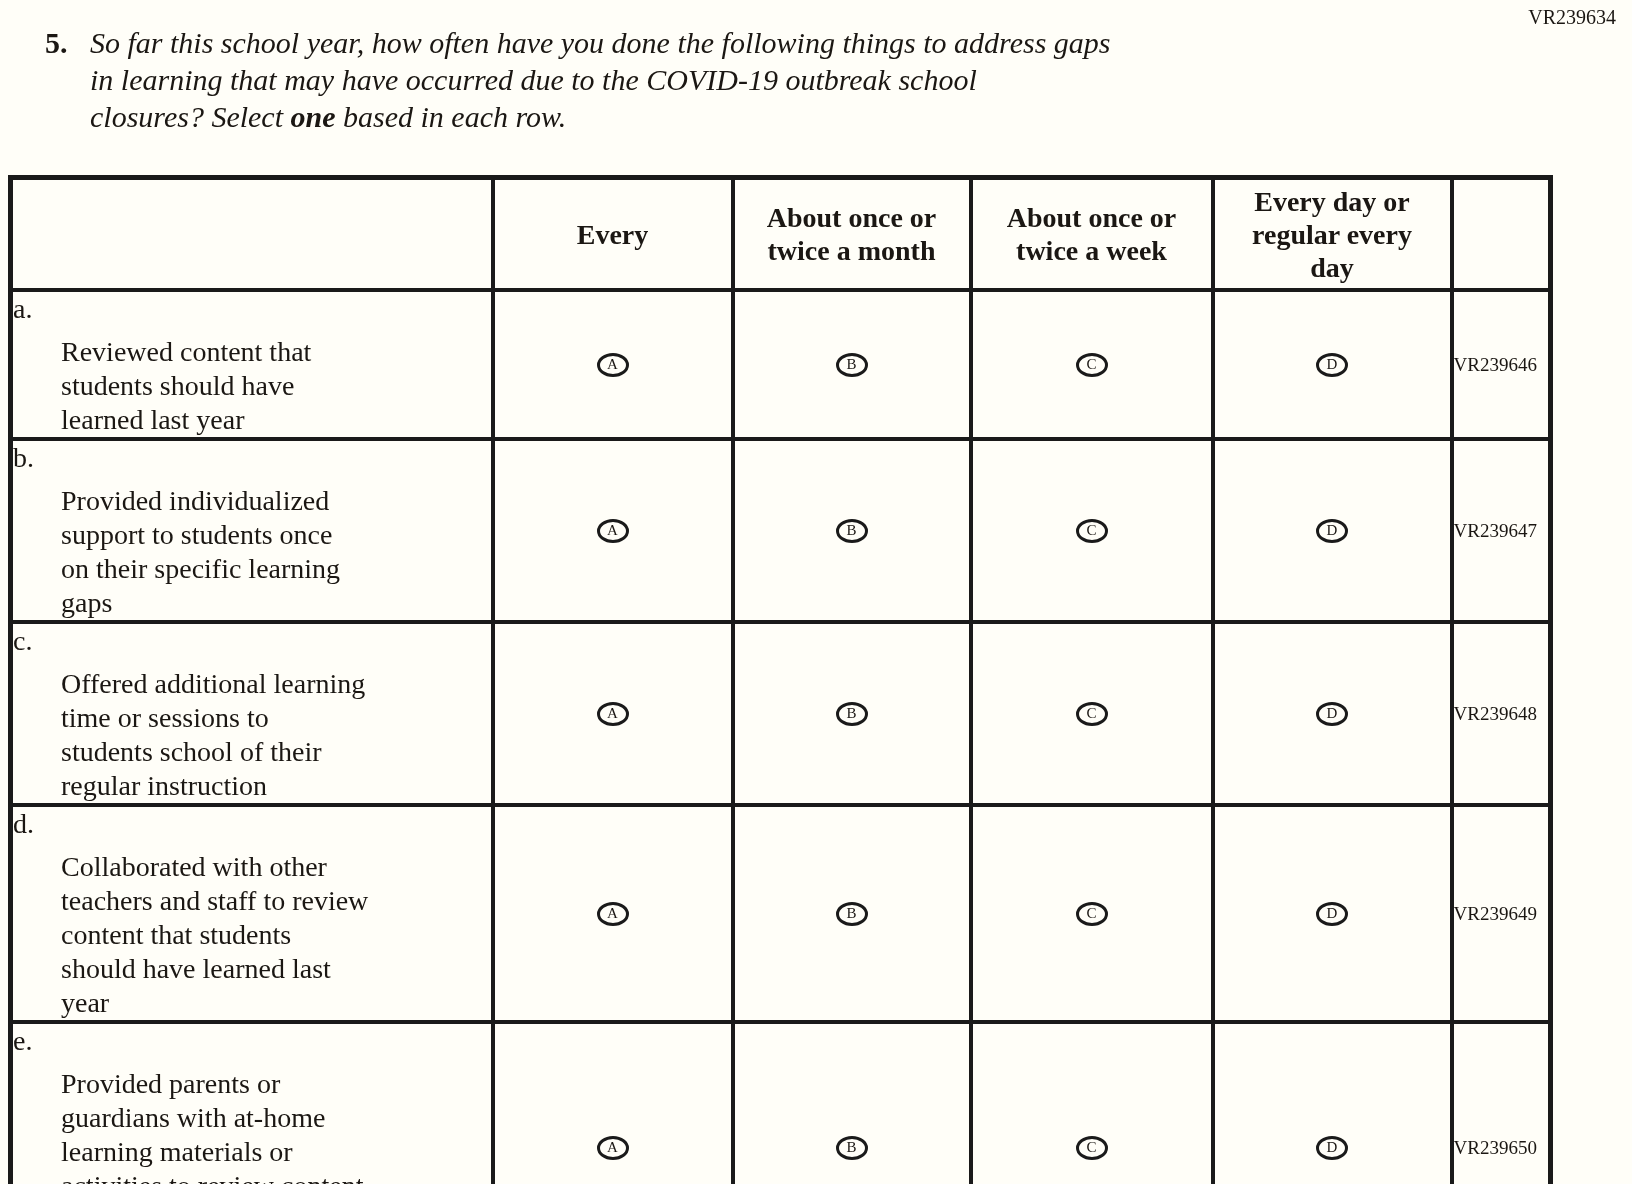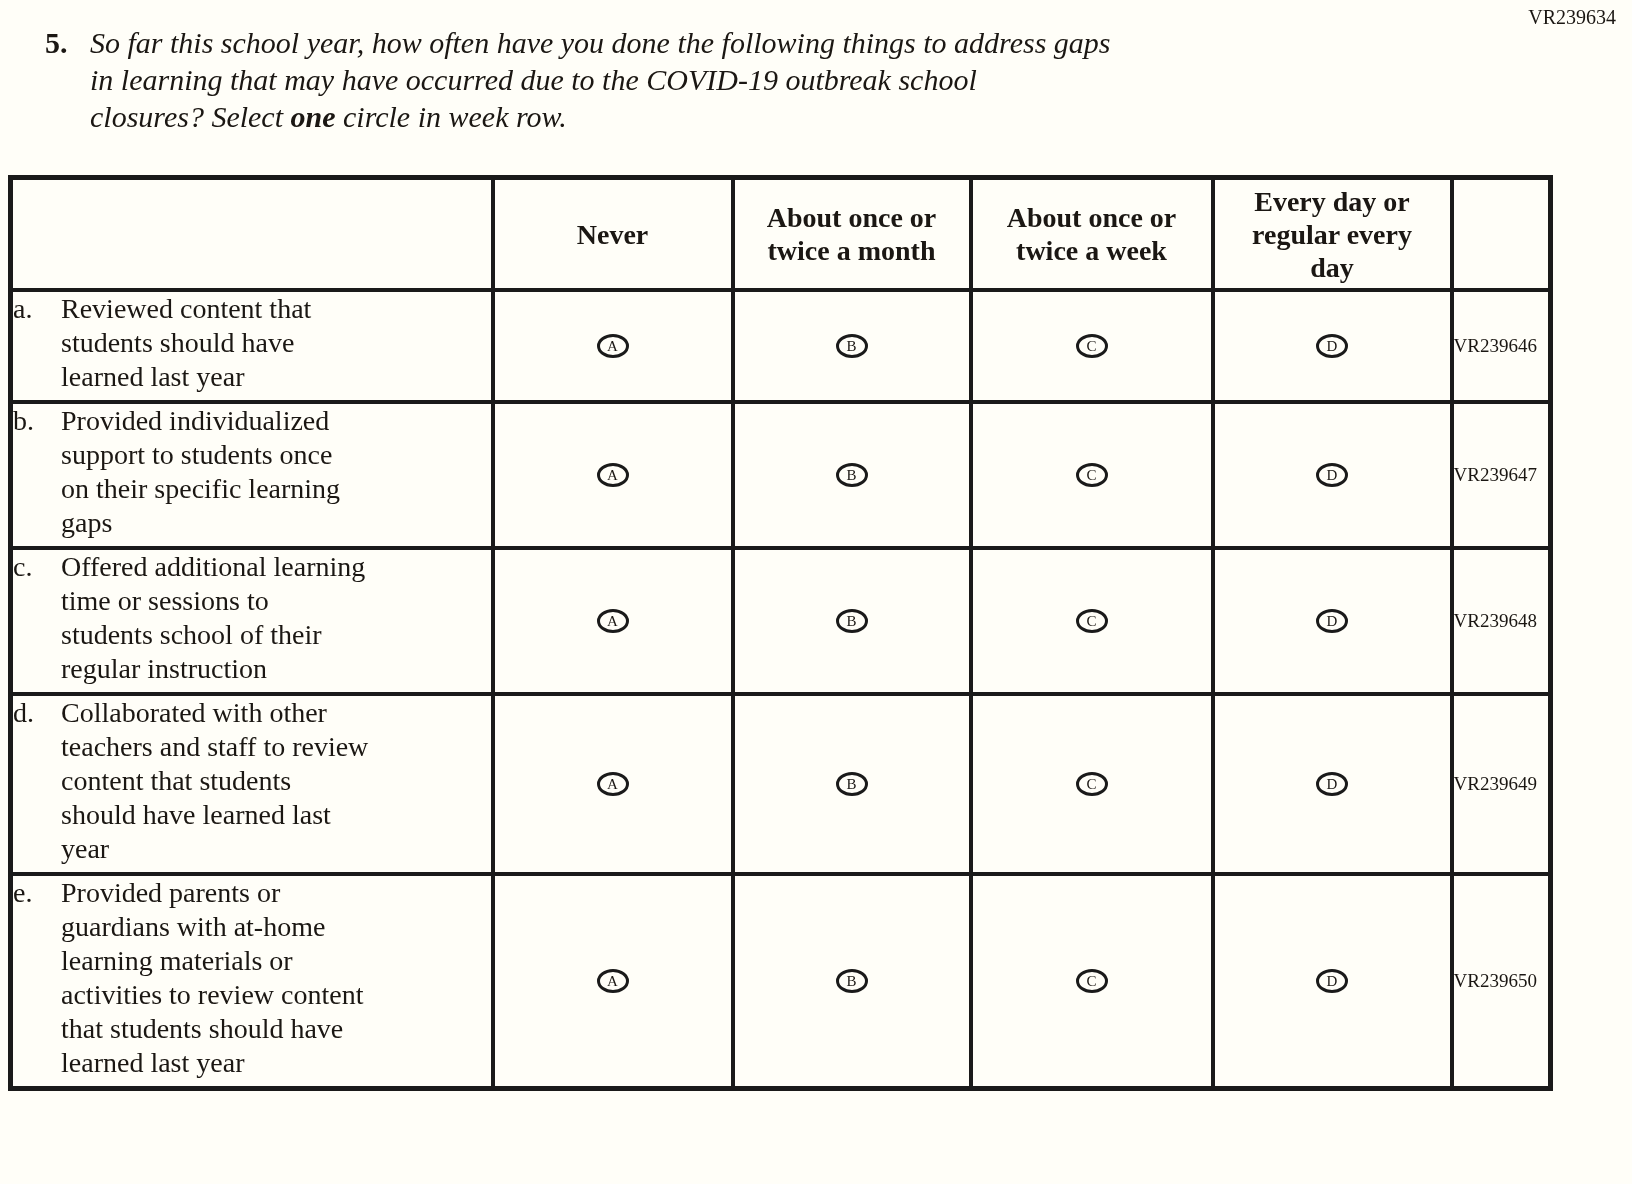--- a/index.html
+++ b/index.html
@@ -80,20 +80,21 @@
   .row-label {
     width: 48px;
     flex-shrink: 0;
     font-size: 28px;
     line-height: 34px;
   }
   .row-text {
     font-size: 28px;
     line-height: 34px;
     white-space: pre-line;
+    margin-top: 43px;
   }
   .bubble-cell {
     text-align: center;
     vertical-align: middle;
   }
   .bubble {
     display: inline-flex;
     align-items: center;
     justify-content: center;
     width: 26px;
@@ -121,36 +122,36 @@
 <body>
 
 <div class="page">
 
   <div class="form-code-top">VR239634</div>
 
   <div class="question">
     <span class="qnum">5.</span>
     <div class="qtext"><span>So far this school year, how often have you done the following things to address gaps
 in learning that may have occurred due to the COVID-19 outbreak school
-closures? Select </span><strong>one</strong><span> circle in week row.</span></div>
+closures? Select </span><strong>one</strong><span> based in each row.</span></div>
   </div>
 
   <table class="survey">
     <colgroup>
       <col style="width:482px">
       <col style="width:240px">
       <col style="width:238px">
       <col style="width:242px">
       <col style="width:239px">
       <col style="width:99px">
     </colgroup>
     <thead>
       <tr>
         <th></th>
-        <th>Never</th>
+        <th>Every</th>
         <th>About once or
 twice a month</th>
         <th>About once or
 twice a week</th>
         <th>Every day or
 regular every
 day</th>
         <th></th>
       </tr>
     </thead>

